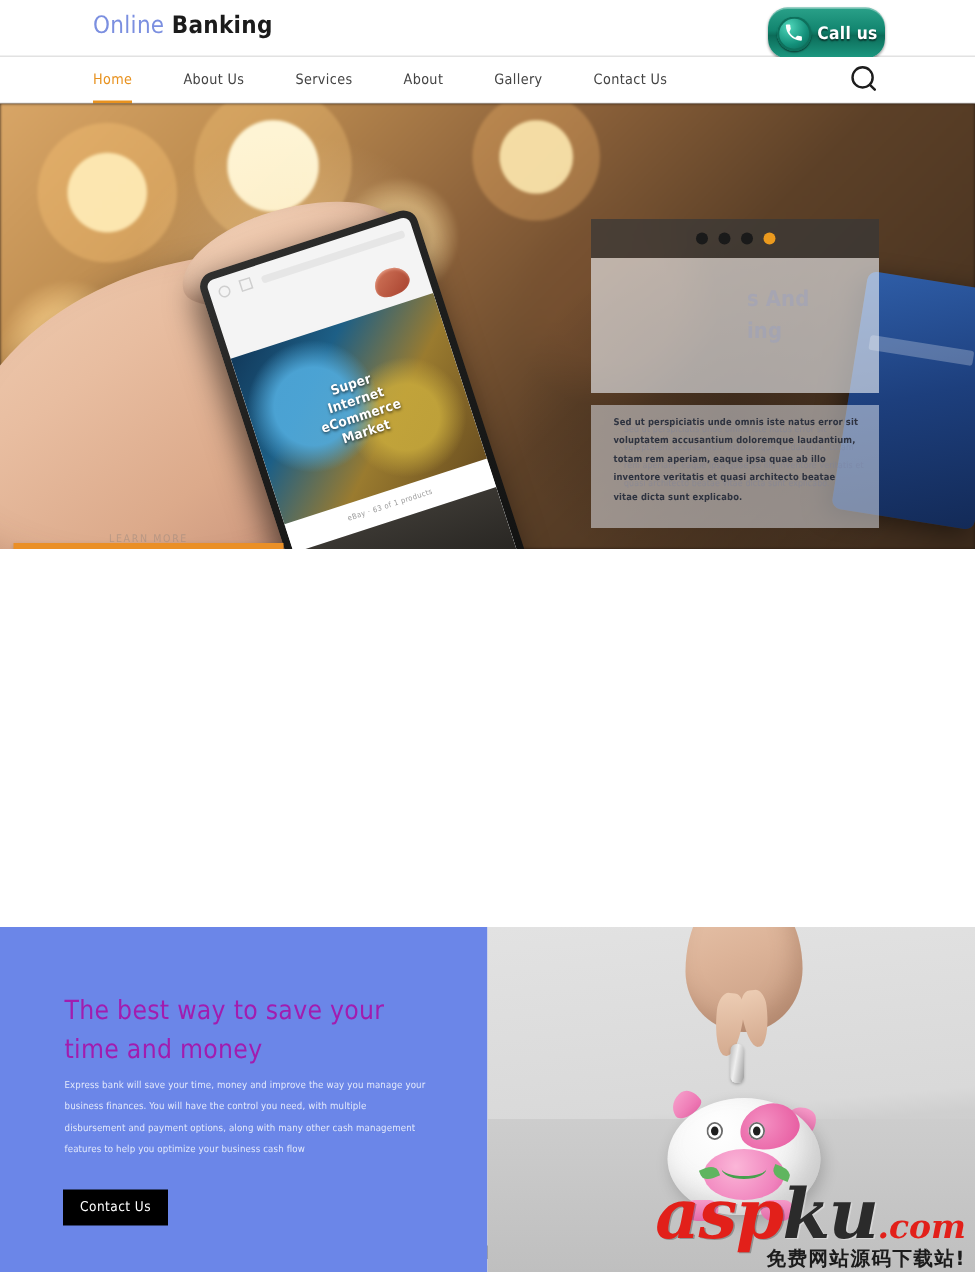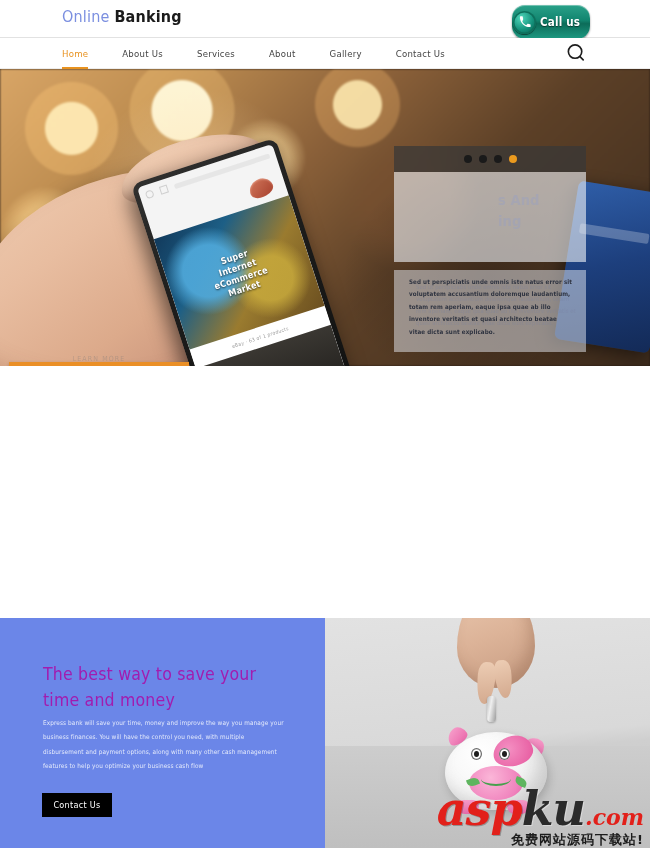--- a/index.html
+++ b/index.html
@@ -28,21 +28,21 @@
   .logo .lo-a { color:#7b8fe0; font-weight:400; }
   .logo .lo-b { color:#1b1b1b; font-weight:700; }
 
   .callus {
     position:absolute;
     right:60px; top:5px;
     width:78px; height:34px;
     border-radius:13px;
     background:linear-gradient(180deg,#2aa189 0%,#12856f 45%,#0c6c59 55%,#1d9a82 100%);
     box-shadow:0 1px 2px rgba(0,0,0,.45), inset 0 1px 0 rgba(255,255,255,.35);
-    display:flex; align-items:center;
+    display:flex; align-items:center;justify-content:center;
   }
   .callus .phone-circle {
     width:23px; height:23px; border-radius:50%;
     margin-left:1px;
     background:radial-gradient(circle at 35% 30%,#4fd6ba 0%,#13907a 55%,#0a5647 100%);
     box-shadow:inset 0 0 0 1.5px #0e705c, 0 1px 1px rgba(0,0,0,.5);
     display:flex; align-items:center; justify-content:center;
     flex:0 0 auto;
   }
   .callus .phone-circle svg { width:12px; height:12px; display:block; }

